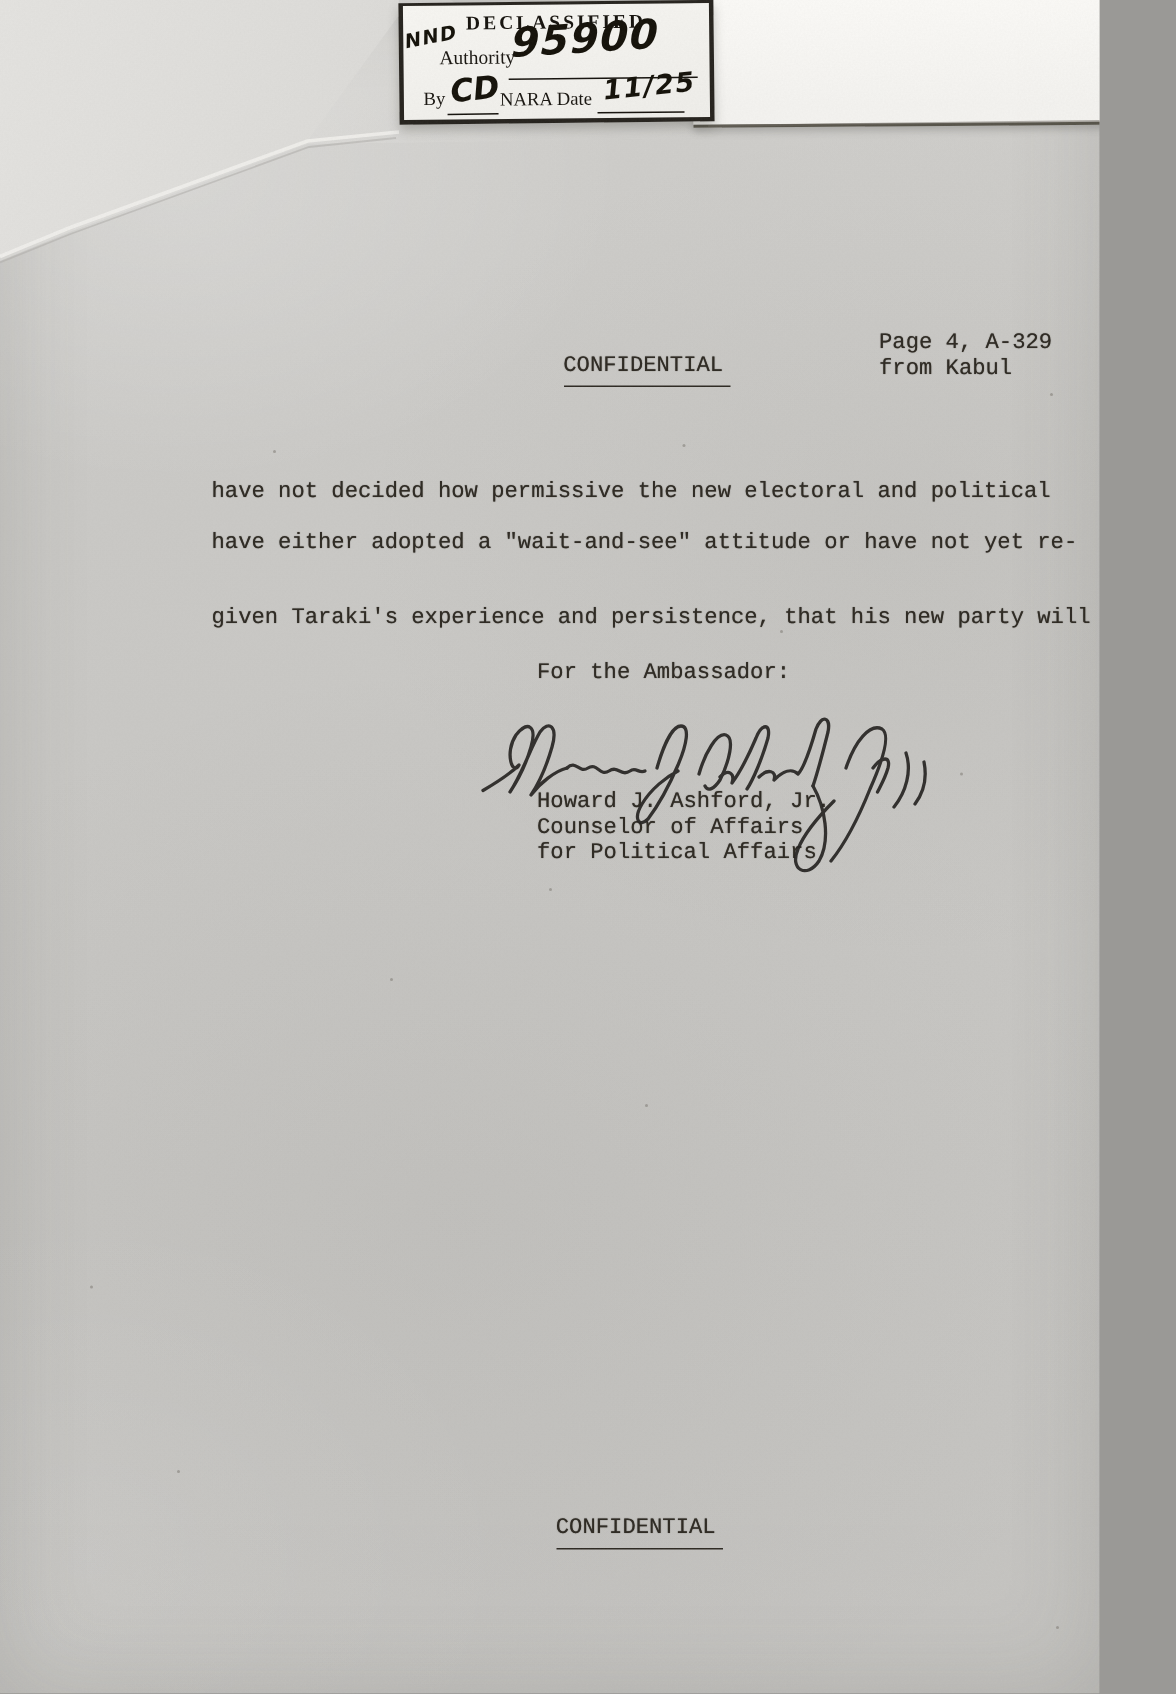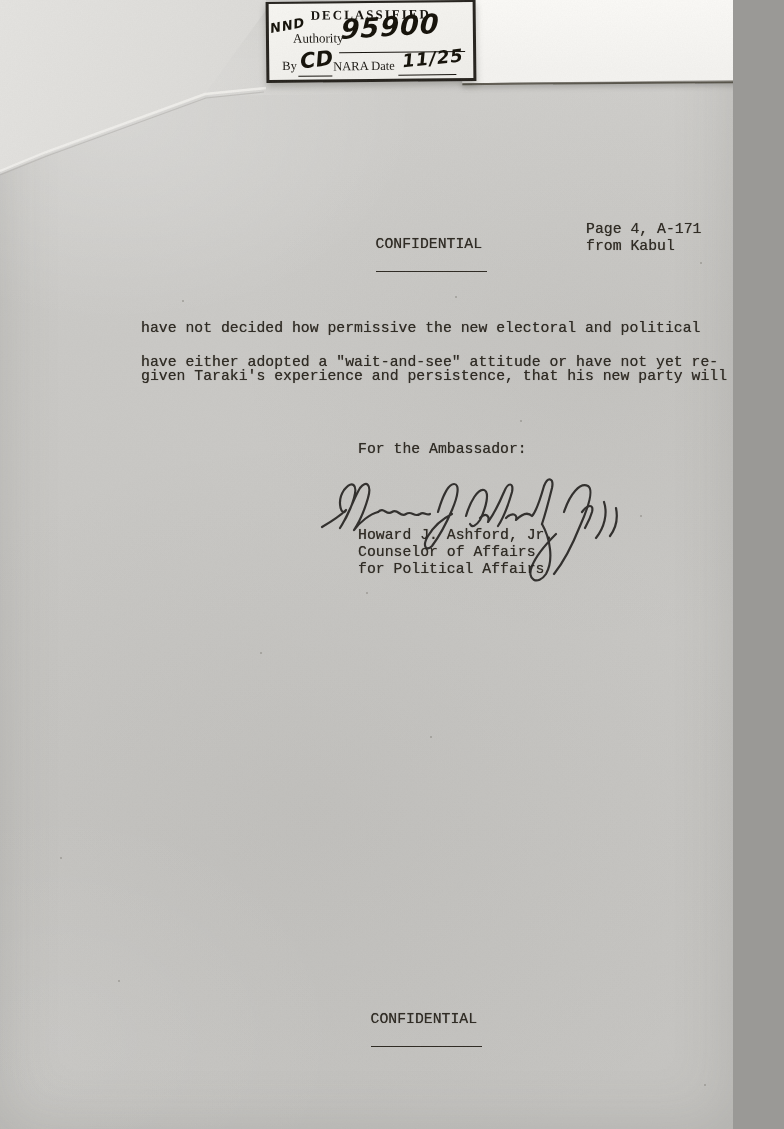--- a/index.html
+++ b/index.html
@@ -69,21 +69,21 @@
   .stamp-ul-3{position:absolute;left:129px;top:72px;width:58px;border-top:1.5px solid #14110c;}
 
   .type{
     position:absolute;
     font-size:14.8px;line-height:17px;white-space:pre;
     color:#2d2922;
     text-shadow:0 0 0.7px rgba(44,40,34,0.75);
   }
   .uline{
     display:inline-block;border-bottom:1.6px solid #2d2922;
-    padding-bottom:18px;padding-right:5px;text-align:right;
+    padding-bottom:4px;padding-right:5px;text-align:right;
   }
   .sig-svg{position:absolute;left:320px;top:472px;z-index:4;pointer-events:none;}
   .speck{position:absolute;width:2px;height:2px;border-radius:50%;background:#7d7a72;opacity:0.55;}
   .noise-svg{position:absolute;left:0;top:0;z-index:9;pointer-events:none;}
   .crease-svg{position:absolute;left:0;top:0;z-index:1;pointer-events:none;}
 </style>
 </head>
 <body>
 
 <div class="page">
@@ -109,26 +109,26 @@
     <span class="hand stamp-cd">CD</span>
     <div class="stamp-ul-2"></div>
     <span class="serif stamp-nara">NARA Date</span>
     <span class="hand stamp-date">11/25</span>
     <div class="stamp-ul-3"></div>
   </div>
 
   <div class="type" style="left:340px;top:219px;">
     <span class="uline">CONFIDENTIAL</span>
   </div>
-  <div class="type" style="left:586px;top:221px;">Page 4, A-171</div>
+  <div class="type" style="left:586px;top:221px;">Page 4, A-329</div>
   <div class="type" style="left:586px;top:238px;">from Kabul</div>
 
   <div class="type" style="left:141px;top:320px;">have not decided how permissive the new electoral and political</div>
   <div class="type" style="left:141px;top:354px;">have either adopted a "wait-and-see" attitude or have not yet re-</div>
-  <div class="type" style="left:141px;top:368px;">given Taraki's experience and persistence, that his new party will</div>
+  <div class="type" style="left:141px;top:404px;">given Taraki's experience and persistence, that his new party will</div>
 
   <div class="type" style="left:358px;top:441px;">For the Ambassador:</div>
 
   <svg class="sig-svg" width="320" height="140" viewBox="0 0 320 140">
     <g fill="none" stroke="#242220" stroke-width="2.2" stroke-linecap="round" stroke-linejoin="round" opacity="0.92">
       <path d="M2,55 C14,48 20,44 26,38 C22,46 16,30 24,18 C32,8 38,12 34,26 C30,40 24,50 20,56 C28,44 34,26 40,16 C46,8 52,12 48,26 C44,40 38,52 34,58 C40,50 50,42 58,40"></path>
       <path d="M58,40 C64,34 66,44 72,40 C78,36 80,46 86,42 C92,38 94,46 100,42 C104,39 106,44 110,42"></path>
       <path d="M118,40 C122,26 128,12 134,12 C140,12 138,24 132,38 C126,52 118,66 112,74 C106,80 102,74 108,64 C114,54 124,46 132,42"></path>
       <path d="M146,44 C150,30 158,16 164,18 C170,20 166,36 160,48 C156,54 152,56 150,52"></path>
       <path d="M160,46 C166,40 170,44 168,50 C174,42 178,34 184,20 C188,10 194,10 192,20 C188,34 182,48 178,54"></path>

